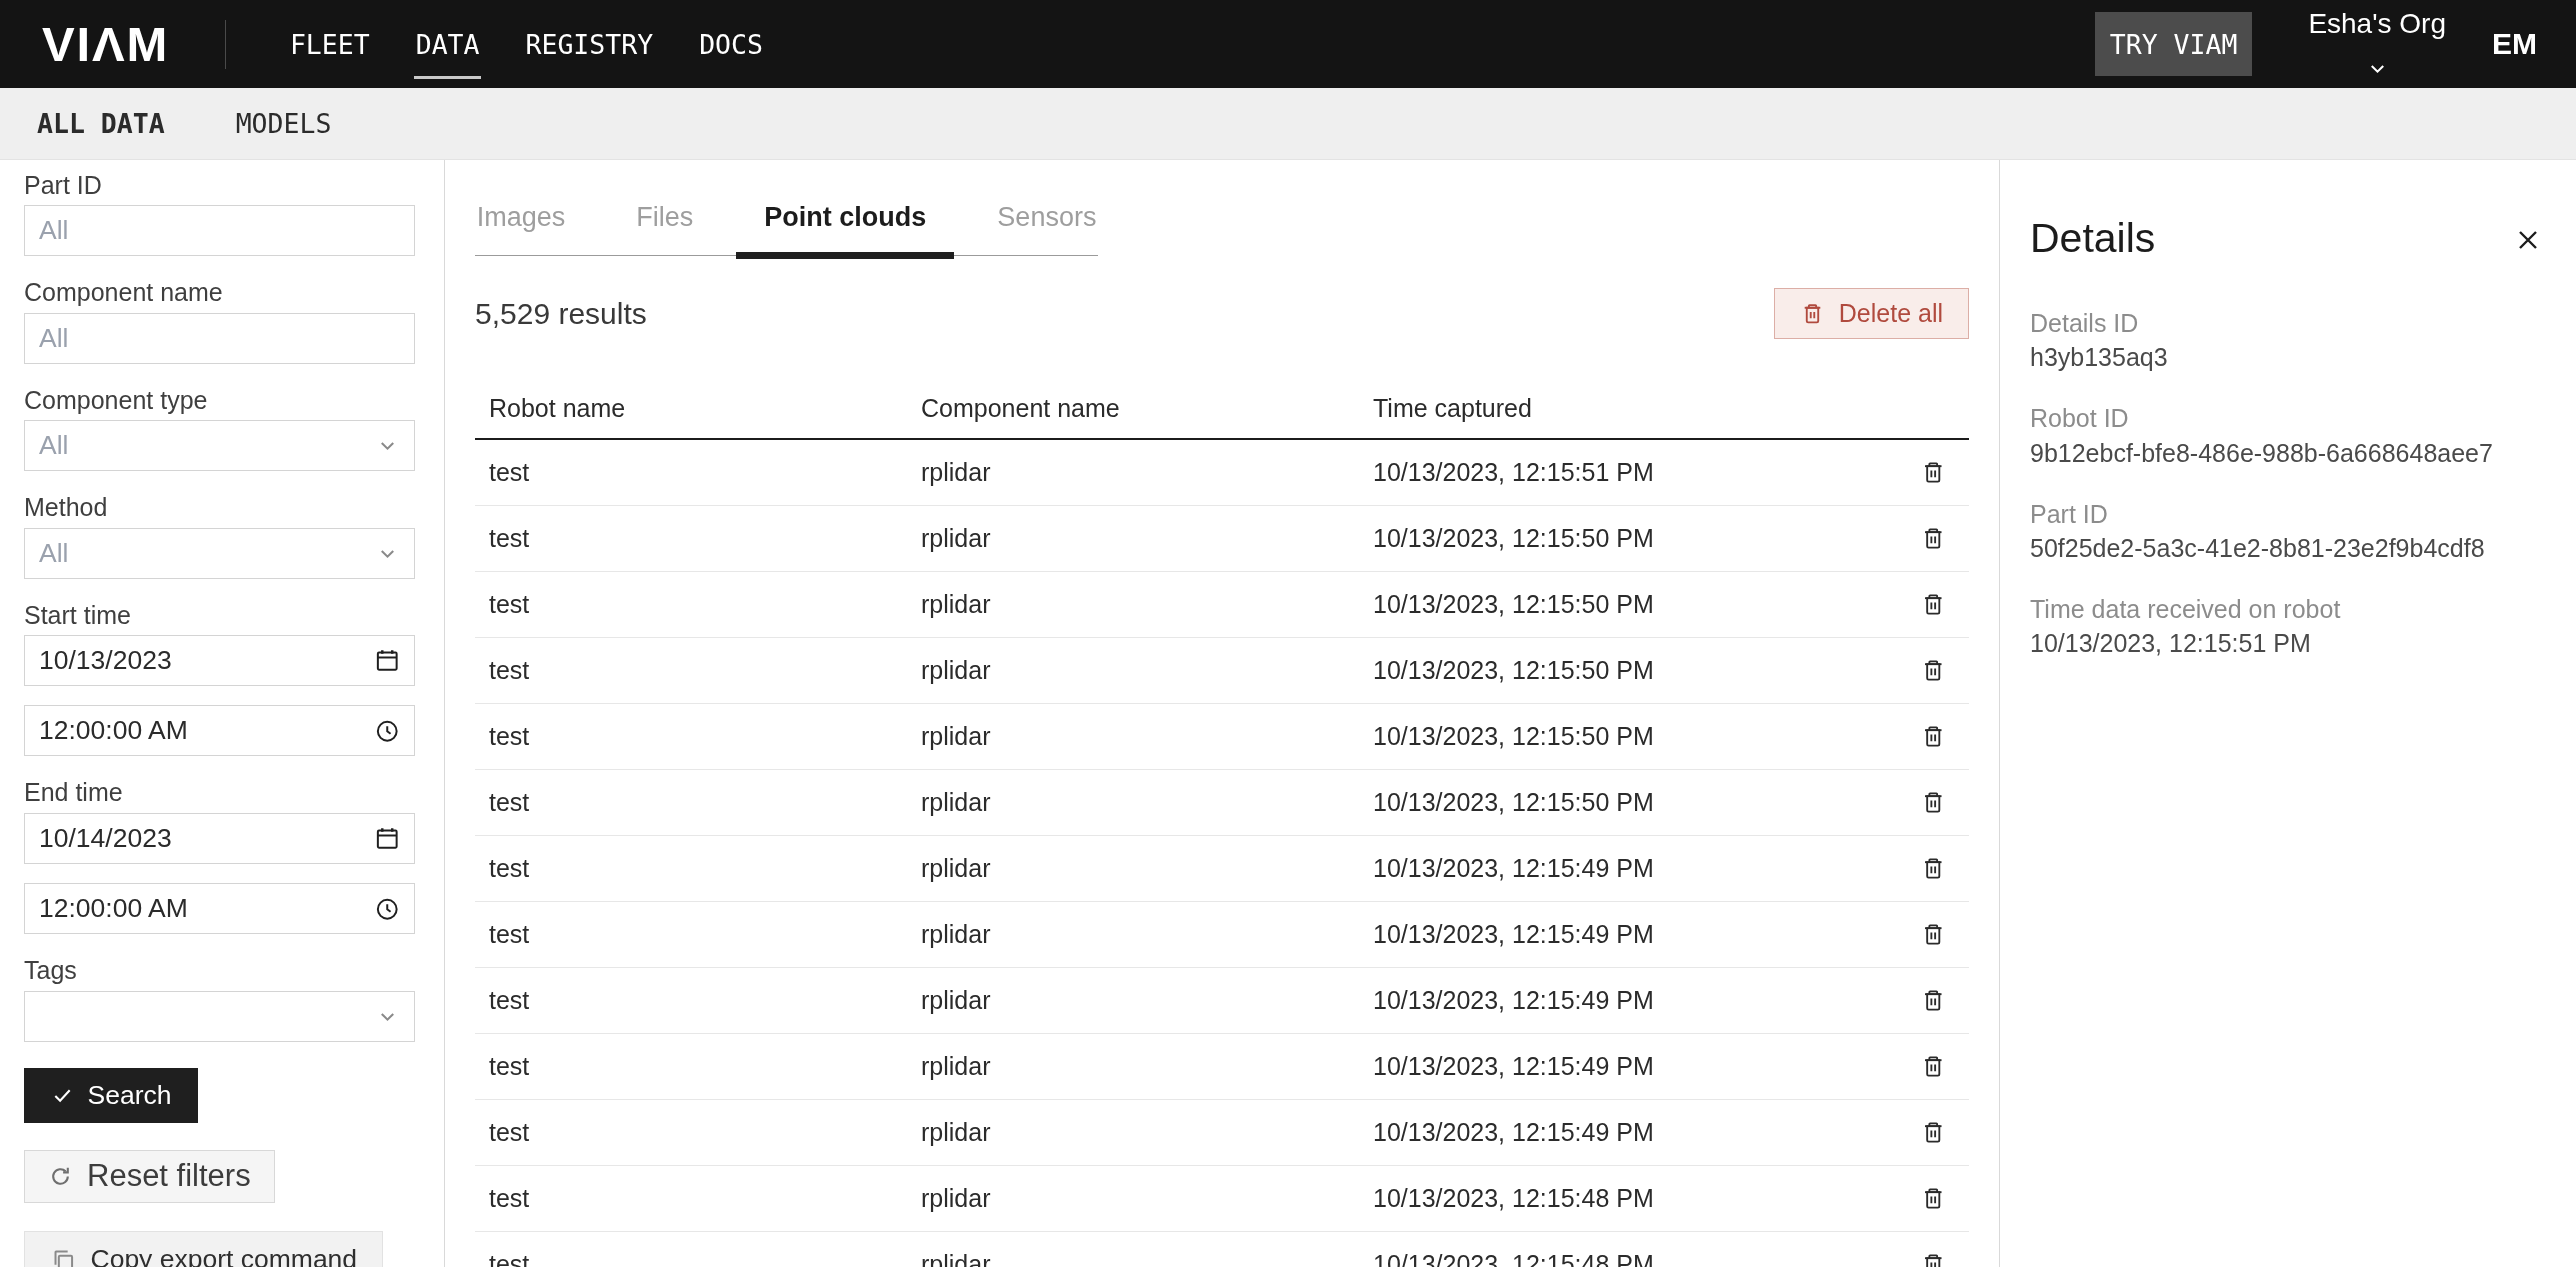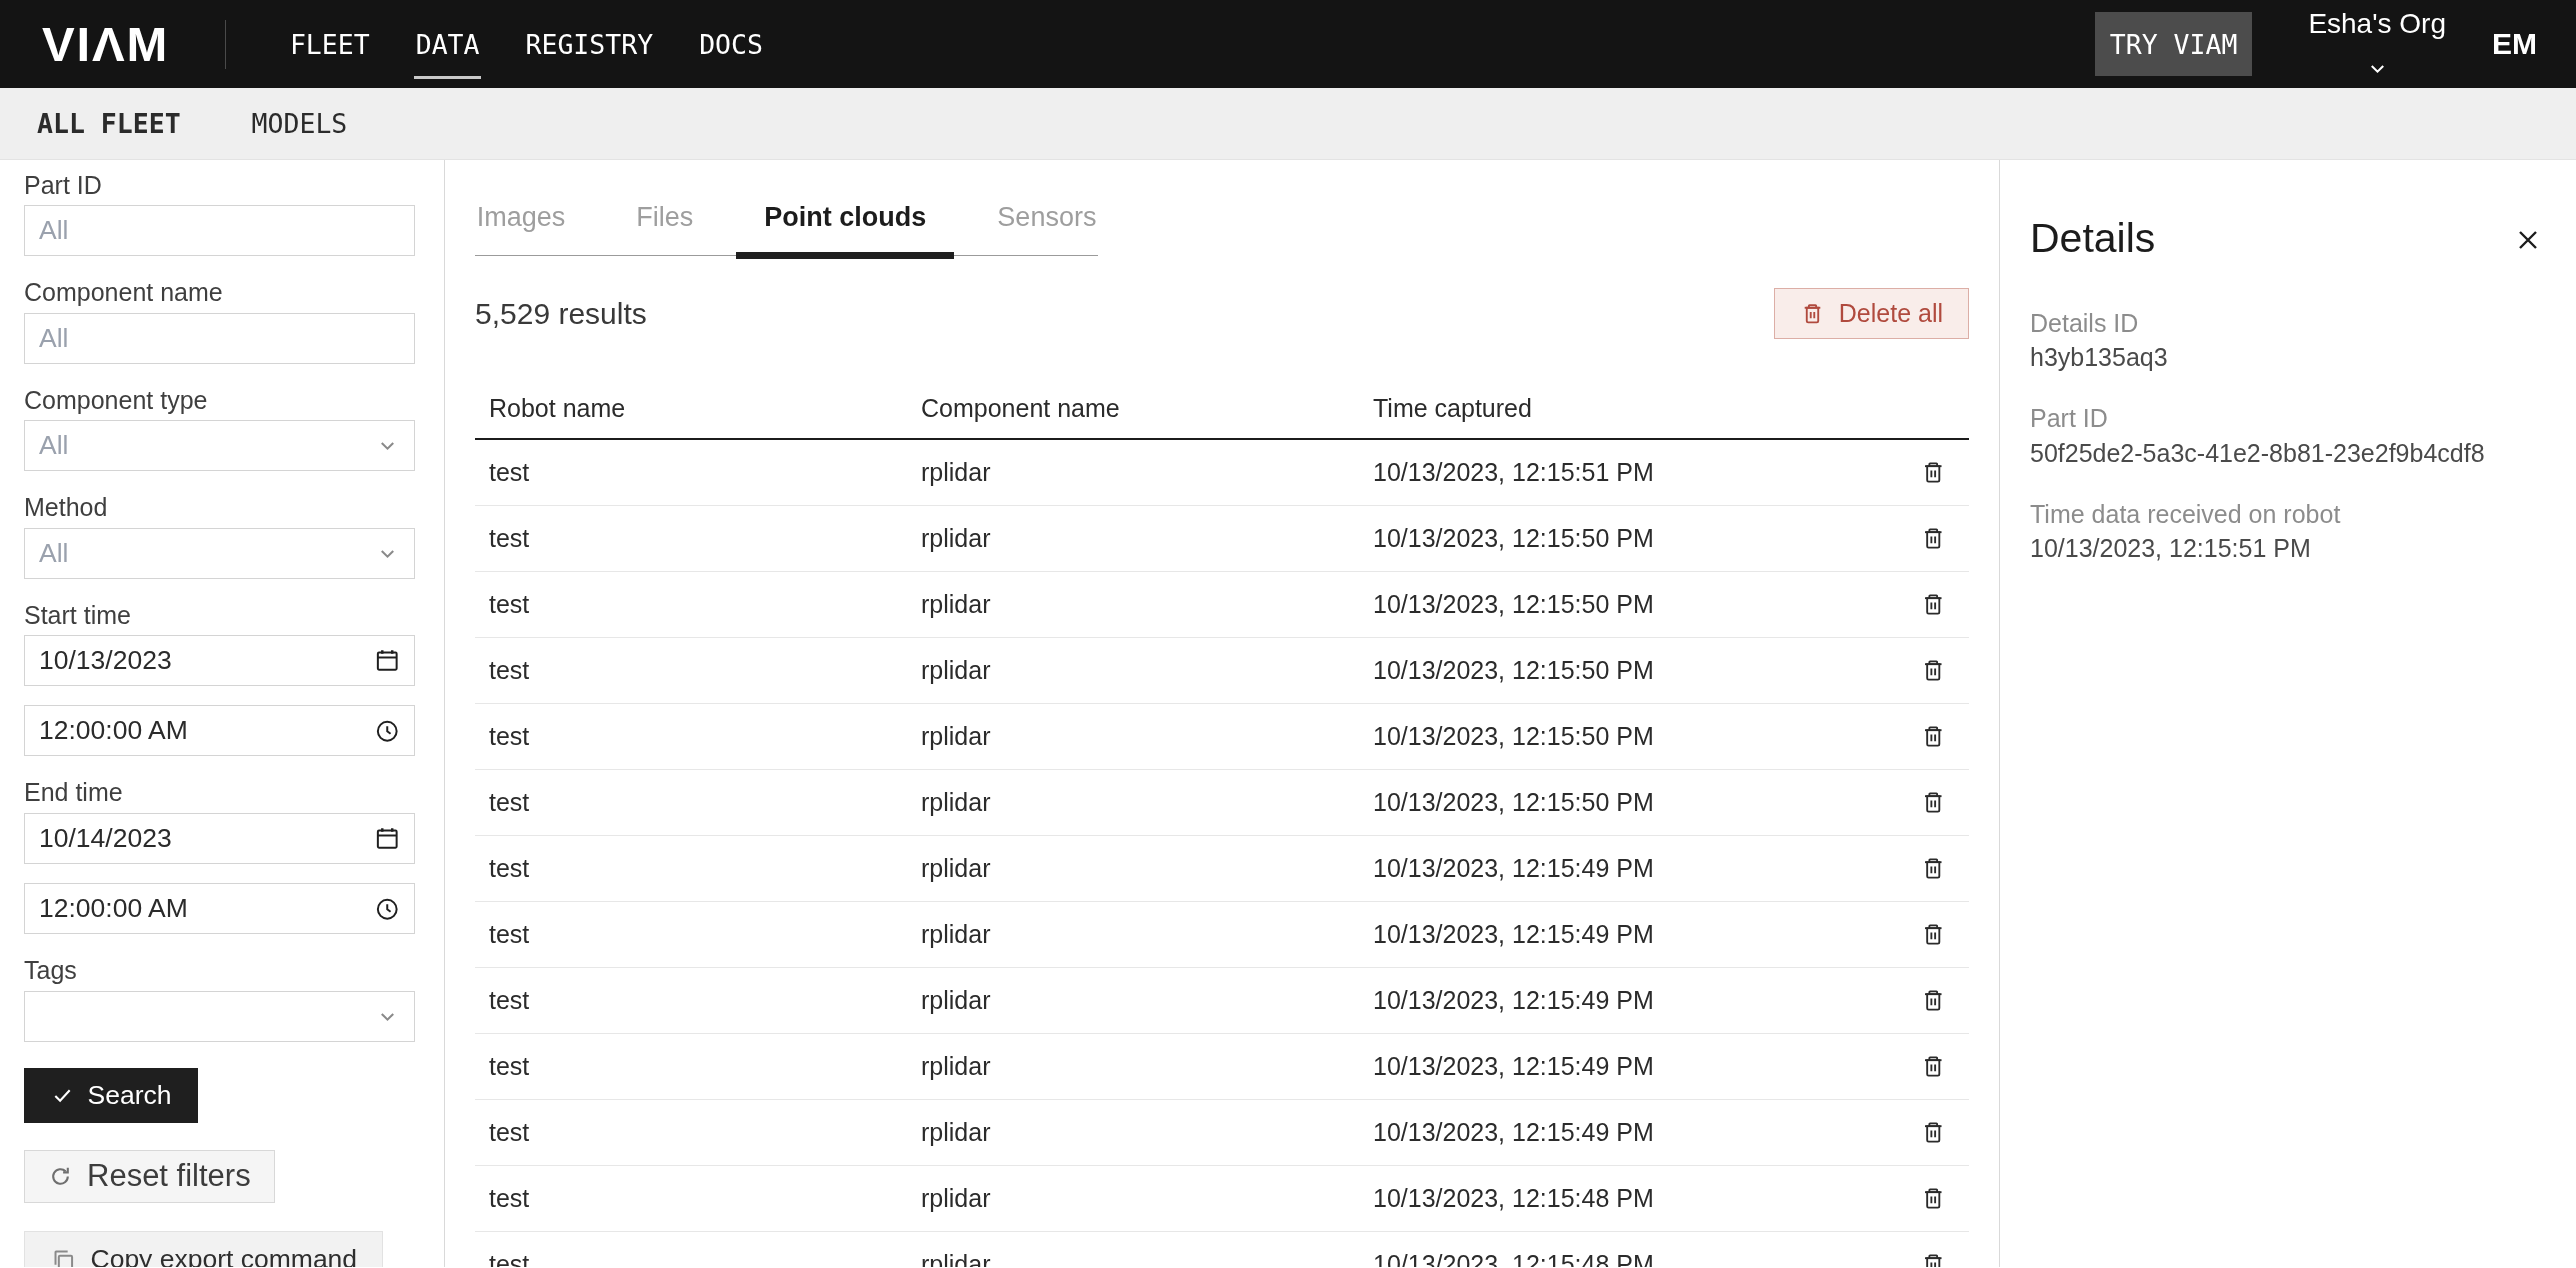--- a/index.html
+++ b/index.html
@@ -104,21 +104,21 @@
     <span class="icon">
       <svg width="25" height="25" viewBox="0 0 24 24" fill="none" stroke="#ffffff" stroke-width="2">
         <path d="M6.5 9.5l5.5 5.5 5.5-5.5"></path>
         </svg>
     </span>
   </div>
   <div class="avatar">EM</div>
 </header>
 
 <div class="subnav" id="subnav-items">
-    <div class="subnav-item active">ALL FLEET</div>
+    <div class="subnav-item active">ALL DATA</div>
     <div class="subnav-item">MODELS</div>
   </div>
 
 <div class="app">
 
   <aside class="sidebar">
 
     <div class="f-label first">Part ID</div>
     <div class="inputbox">
       <input type="text" placeholder="All" style="">
@@ -473,20 +473,24 @@
           <path d="M6 6l12 12M18 6L6 18"></path>
           </svg>
       </button>
     </div>
     <div class="fields" id="details-fields">
         <div class="field">
     <div class="flabel">Details ID</div>
     <div class="fvalue">h3yb135aq3</div>
   </div>
         <div class="field">
+    <div class="flabel">Robot ID</div>
+    <div class="fvalue">9b12ebcf-bfe8-486e-988b-6a668648aee7</div>
+  </div>
+        <div class="field">
     <div class="flabel">Part ID</div>
     <div class="fvalue">50f25de2-5a3c-41e2-8b81-23e2f9b4cdf8</div>
   </div>
         <div class="field">
     <div class="flabel">Time data received on robot</div>
     <div class="fvalue">10/13/2023, 12:15:51 PM</div>
   </div>
       </div>
   </aside>
 </div>

